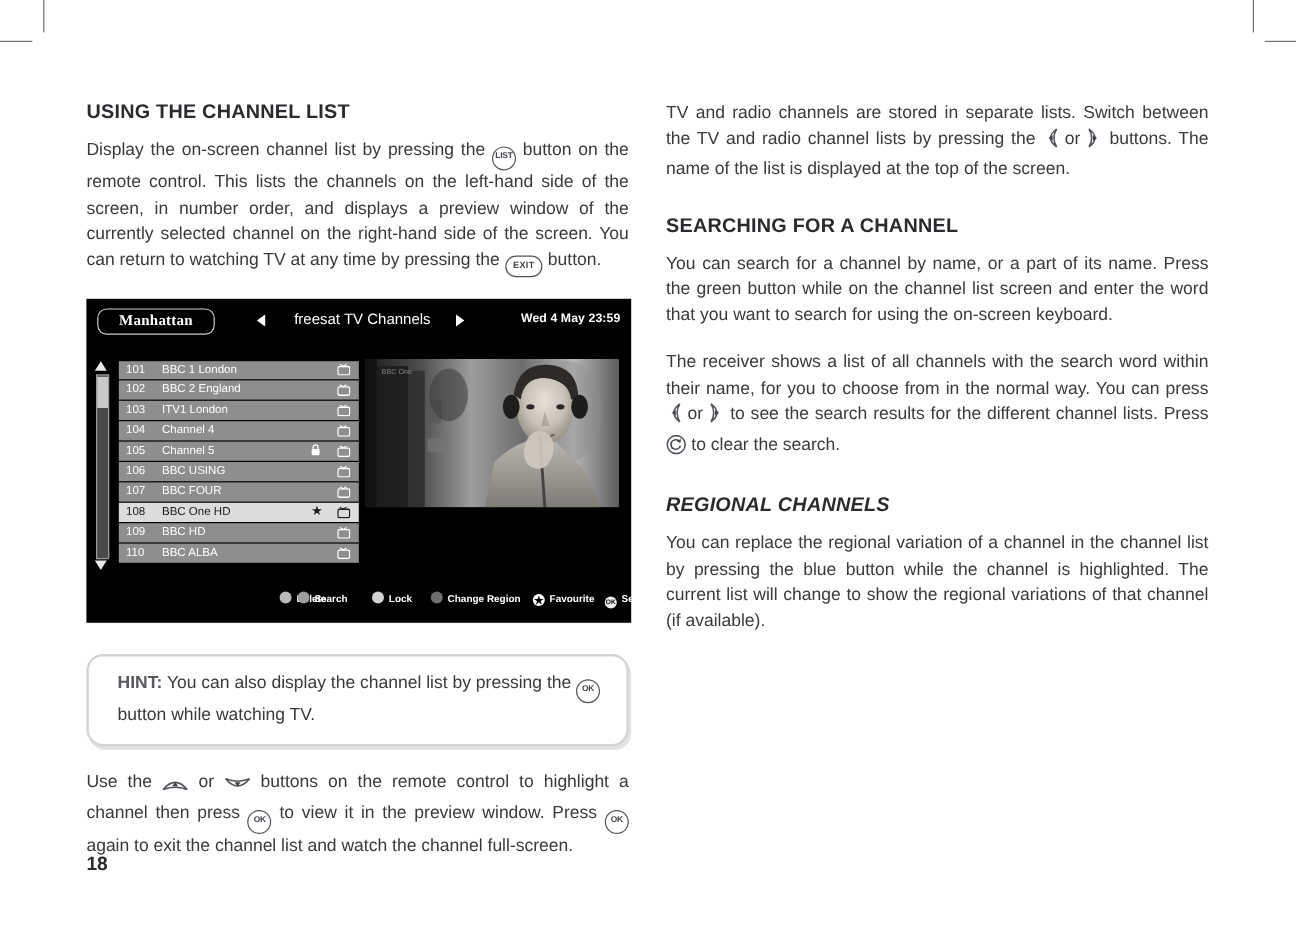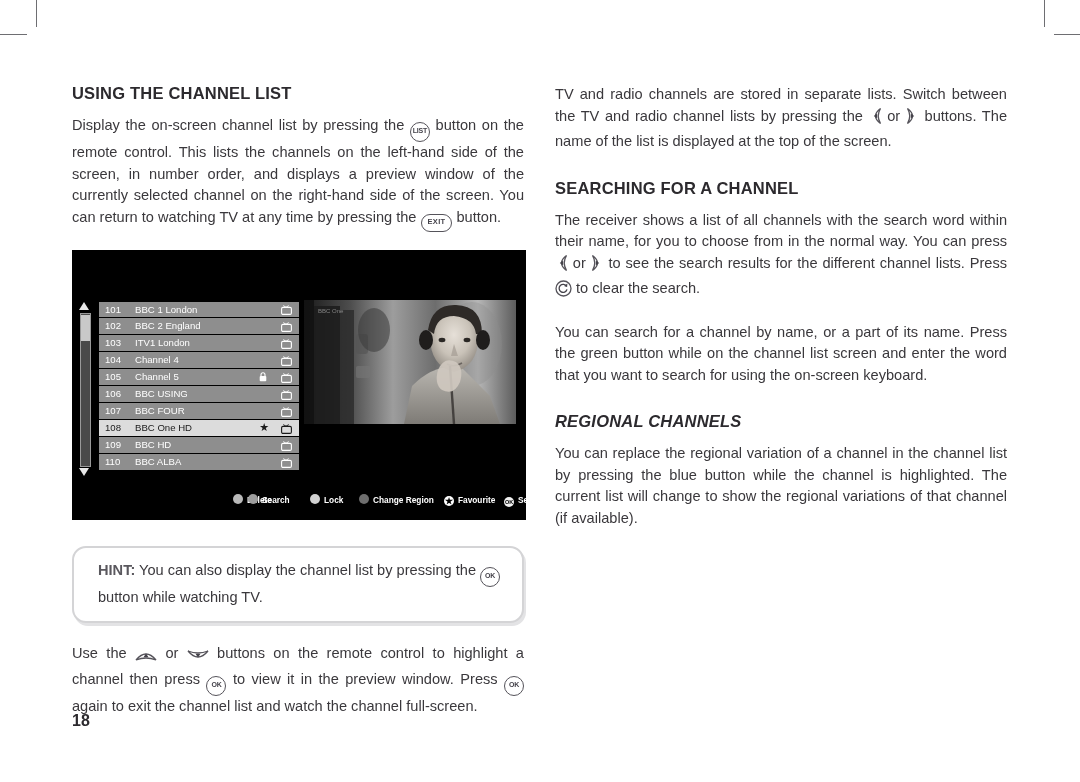--- a/index.html
+++ b/index.html
@@ -230,20 +230,27 @@
     <h2 class="section">USING THE CHANNEL LIST</h2>
 
     <p class="body lead"><span>Display the on-screen channel list by pressing the</span>
       <span class="btn-glyph g-circle">LIST</span>
       <span>button on the remote control. This lists the channels on the left-hand side of the screen, in number order, and displays a preview window of the currently selected channel on the right-hand side of the screen. You can return to watching TV at any time by pressing the</span>
       <span class="btn-glyph g-pill">EXIT</span>
       <span>button.</span></p>
 
     <div class="tv">
 
+      <div class="tv-header">
+        <div class="tv-logo">Manhattan</div>
+        <div class="tv-arrow-l"></div>
+        <div class="tv-listname">freesat TV Channels</div>
+        <div class="tv-arrow-r"></div>
+        <div class="tv-date">Wed 4 May 23:59</div>
+      </div>
 
       <div class="tv-scroll">
         <div class="sb-up"></div>
         <div class="sb-track">
           <div class="sb-thumb"></div>
         </div>
         <div class="sb-down"></div>
       </div>
 
       <div class="tv-list" id="channel-rows">
@@ -422,39 +429,39 @@
             <path d="M8.2 6.6 L8.2 11.4 L4.8 9 Z" fill="#44424a"></path>
           </svg></span>
       <span>or</span>
       <span class="g-svg"><svg width="13" height="18" viewBox="0 0 13 18">
             <path d="M1.5 1.5 Q11.5 9 1.5 16.5 Q6 9 1.5 1.5 Z" fill="none" stroke="#55535a" stroke-width="1.3"></path>
             <path d="M4.8 6.6 L4.8 11.4 L8.2 9 Z" fill="#44424a"></path>
           </svg></span>
       <span>buttons. The name of the list is displayed at the top of the screen.</span></p>
 
     <h2 class="section" style="margin-top:26px;">SEARCHING FOR A CHANNEL</h2>
+    <p class="body">You can search for a channel by name, or a part of its name. Press the green button while on the channel list screen and enter the word that you want to search for using the on-screen keyboard.</p>
+
     <p class="body"><span>The receiver shows a list of all channels with the search word within their name, for you to choose from in the normal way. You can press</span>
       <span class="g-svg"><svg width="13" height="18" viewBox="0 0 13 18">
             <path d="M11.5 1.5 Q1.5 9 11.5 16.5 Q7 9 11.5 1.5 Z" fill="none" stroke="#55535a" stroke-width="1.3"></path>
             <path d="M8.2 6.6 L8.2 11.4 L4.8 9 Z" fill="#44424a"></path>
           </svg></span>
       <span>or</span>
       <span class="g-svg"><svg width="13" height="18" viewBox="0 0 13 18">
             <path d="M1.5 1.5 Q11.5 9 1.5 16.5 Q6 9 1.5 1.5 Z" fill="none" stroke="#55535a" stroke-width="1.3"></path>
             <path d="M4.8 6.6 L4.8 11.4 L8.2 9 Z" fill="#44424a"></path>
           </svg></span>
       <span>to see the search results for the different channel lists. Press</span>
       <span class="g-svg"><svg width="17" height="17" viewBox="0 0 17 17">
             <circle cx="8.5" cy="8.5" r="7.5" fill="none" stroke="#55535a" stroke-width="1.3"></circle>
             <path d="M11.6 6.4 A4 4 0 1 0 12 9.4" fill="none" stroke="#44424a" stroke-width="1.3"></path>
             <path d="M12.4 3.6 L12.1 7.0 L9.0 6.0 Z" fill="#44424a"></path>
           </svg></span>
       <span>to clear the search.</span></p>
 
-    <p class="body">You can search for a channel by name, or a part of its name. Press the green button while on the channel list screen and enter the word that you want to search for using the on-screen keyboard.</p>
-
     <h2 class="section" style="margin-top:26px;font-style:italic;">REGIONAL CHANNELS</h2>
     <p class="body last">You can replace the regional variation of a channel in the channel list by pressing the blue button while the channel is highlighted. The current list will change to show the regional variations of that channel (if available).</p>
 
   </div>
 
   <div class="folio">18</div>
 </div>
 
 </body></html>

